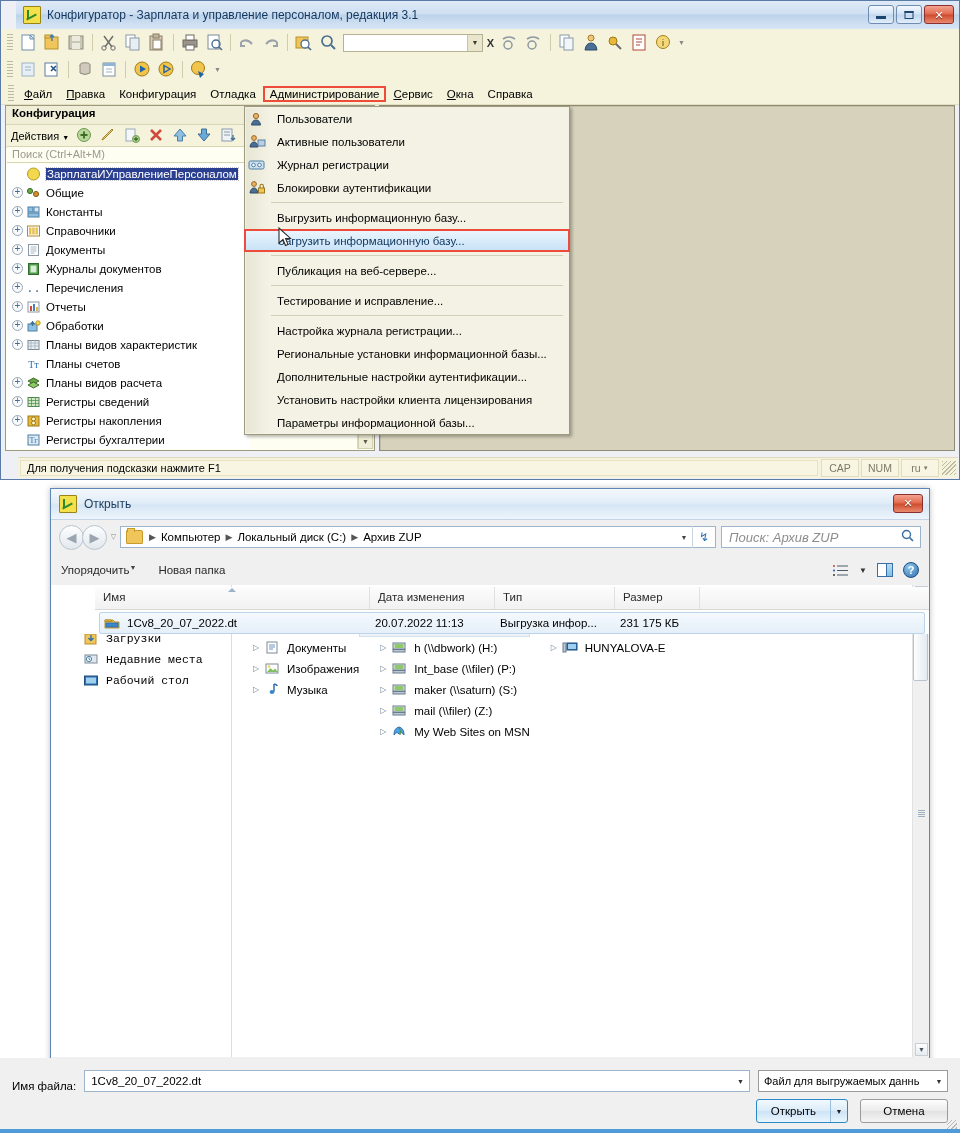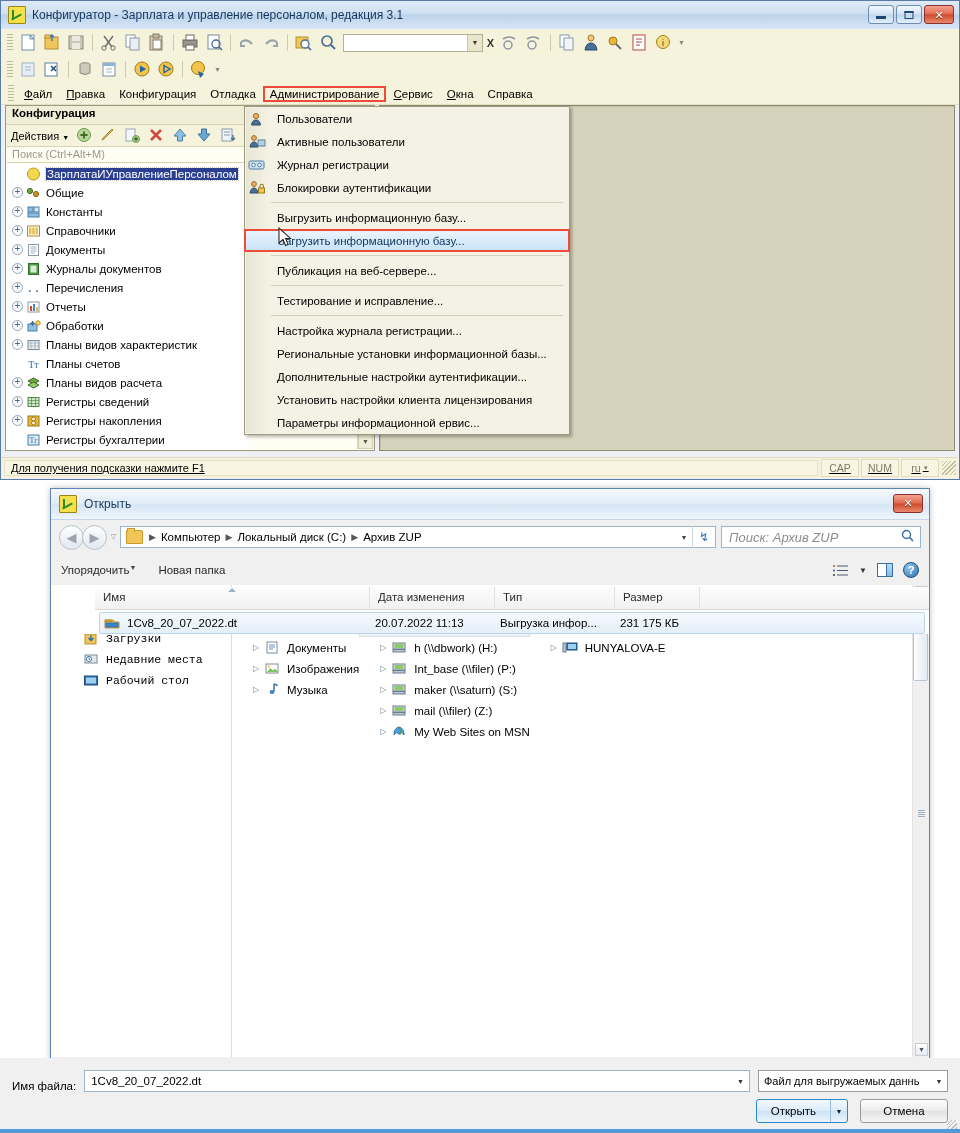--- a/index.html
+++ b/index.html
@@ -11,21 +11,21 @@
     -webkit-font-smoothing:none;
   }
   
   #mainwin{
     position:absolute;left:0;top:0;width:960px;height:480px;
     background:#eef0f6;
     border:1px solid #5a7ba6;
     box-sizing:border-box;
   }
   .titlebar{
-    position:absolute;left:0;top:0;right:0;height:28px;
+    position:absolute;left:15px;top:0;right:0;height:28px;
     background:linear-gradient(to bottom,#dfeaf7 0%,#cfe0f2 45%,#bdd3ea 50%,#d7e6f6 100%);
     border-bottom:1px solid #9bb4d0;
     display:flex;align-items:center;text-align:right;
   }
   .title-ico{
     width:16px;height:16px;margin-left:7px;margin-right:6px;position:relative;
     background:#f3e04a;border:1px solid #9a8416;border-radius:1px;flex:0 0 auto;
   }
   .title-ico:after{
     content:"";position:absolute;left:2px;top:9px;width:11px;height:0;
@@ -108,22 +108,22 @@
   .tlabel{font-size:11.5px;}
   .trow.sel .tlabel{background:#2a3f8f;color:#fff;outline:1px dotted #c8c8c8;padding:0 1px;}
   .tree-scroll{position:absolute;right:0;top:58px;bottom:1px;width:16px;background:#f2f0dc;
     border-left:1px solid #ddd9bc;}
   .sb-btn{width:15px;height:15px;background:#f0eed8;border:1px solid #d2ceb0;box-sizing:border-box;
     display:flex;align-items:center;justify-content:center;font-size:7px;color:#5c5a48;}
   .mdi{position:absolute;left:378px;top:104px;right:4px;height:346px;
     background:#d6d2bb;border:1px solid #8e8b74;box-sizing:border-box;
     box-shadow:inset 1px 1px 0 #c3bfa6;}
   .statusbar{
-    position:absolute;left:1px;right:1px;bottom:1px;height:20px;background:#f5f3dc;
-    border-top:1px solid #dedaba;display:flex;align-items:center;text-decoration:underline;
+    position:absolute;left:17px;right:1px;bottom:1px;height:20px;background:#f5f3dc;
+    border-top:1px solid #dedaba;display:flex;align-items:center;
   }
   .sb-text{flex:1;font-size:11px;padding-left:6px;border:1px solid #e6e2c6;height:16px;
     line-height:15px;margin:1px 2px;background:#f8f6e2;box-sizing:border-box;}
   .sb-cell{min-width:28px;height:16px;margin:1px 1px;border:1px solid #e0dcc0;background:#f8f6e2;
     font-size:10.5px;color:#7c7a66;display:flex;align-items:center;justify-content:center;padding:0 4px;}
   .sb-grip{width:14px;height:14px;margin:0 2px 0 2px;
     background:repeating-linear-gradient(135deg,#bdbb9f 0 1px,transparent 1px 3px);}
 
   
   #adminmenu{
@@ -729,21 +729,21 @@
     <div class="mi">
       <span class="ic"></span>
       <span class="lb">Дополнительные настройки аутентификации...</span>
     </div>
     <div class="mi">
       <span class="ic"></span>
       <span class="lb">Установить настройки клиента лицензирования</span>
     </div>
     <div class="mi">
       <span class="ic"></span>
-      <span class="lb">Параметры информационной ервис...</span>
+      <span class="lb">Параметры информационной базы...</span>
     </div>
   </div>
 
   <div class="cursor">
     <svg width="16" height="22" viewBox="0 0 16 22">
         <path d="M1 1 L1 16 L5 12.5 L7.5 18.5 L10 17.4 L7.6 11.6 L12.5 11.4 Z" fill="#fff" stroke="#2a2a2a" stroke-width="1.1"></path>
       </svg>
   </div>
 </div>
 

